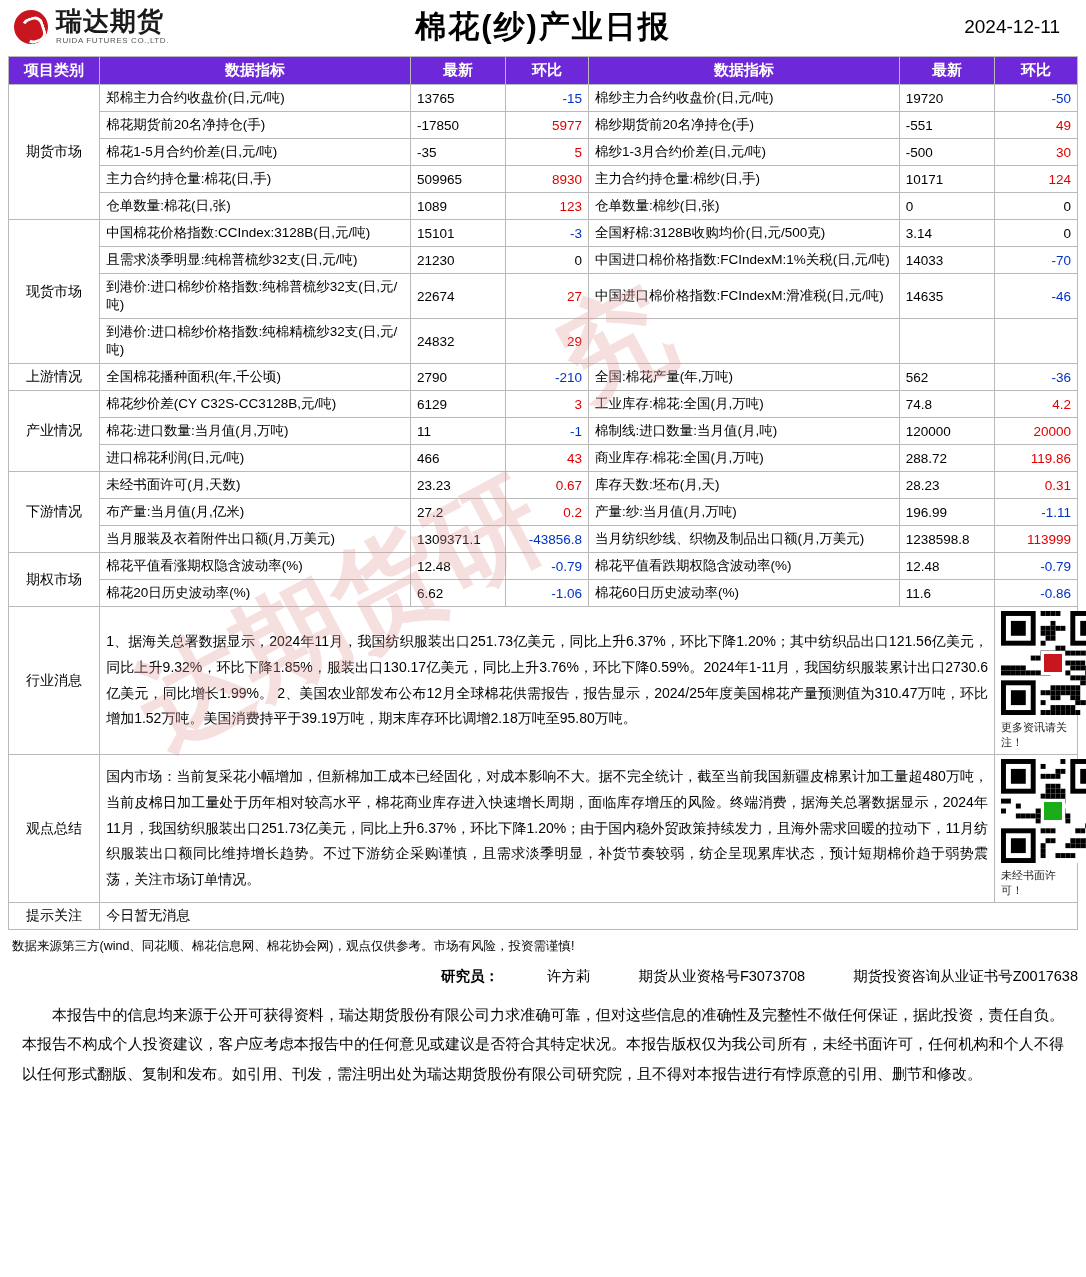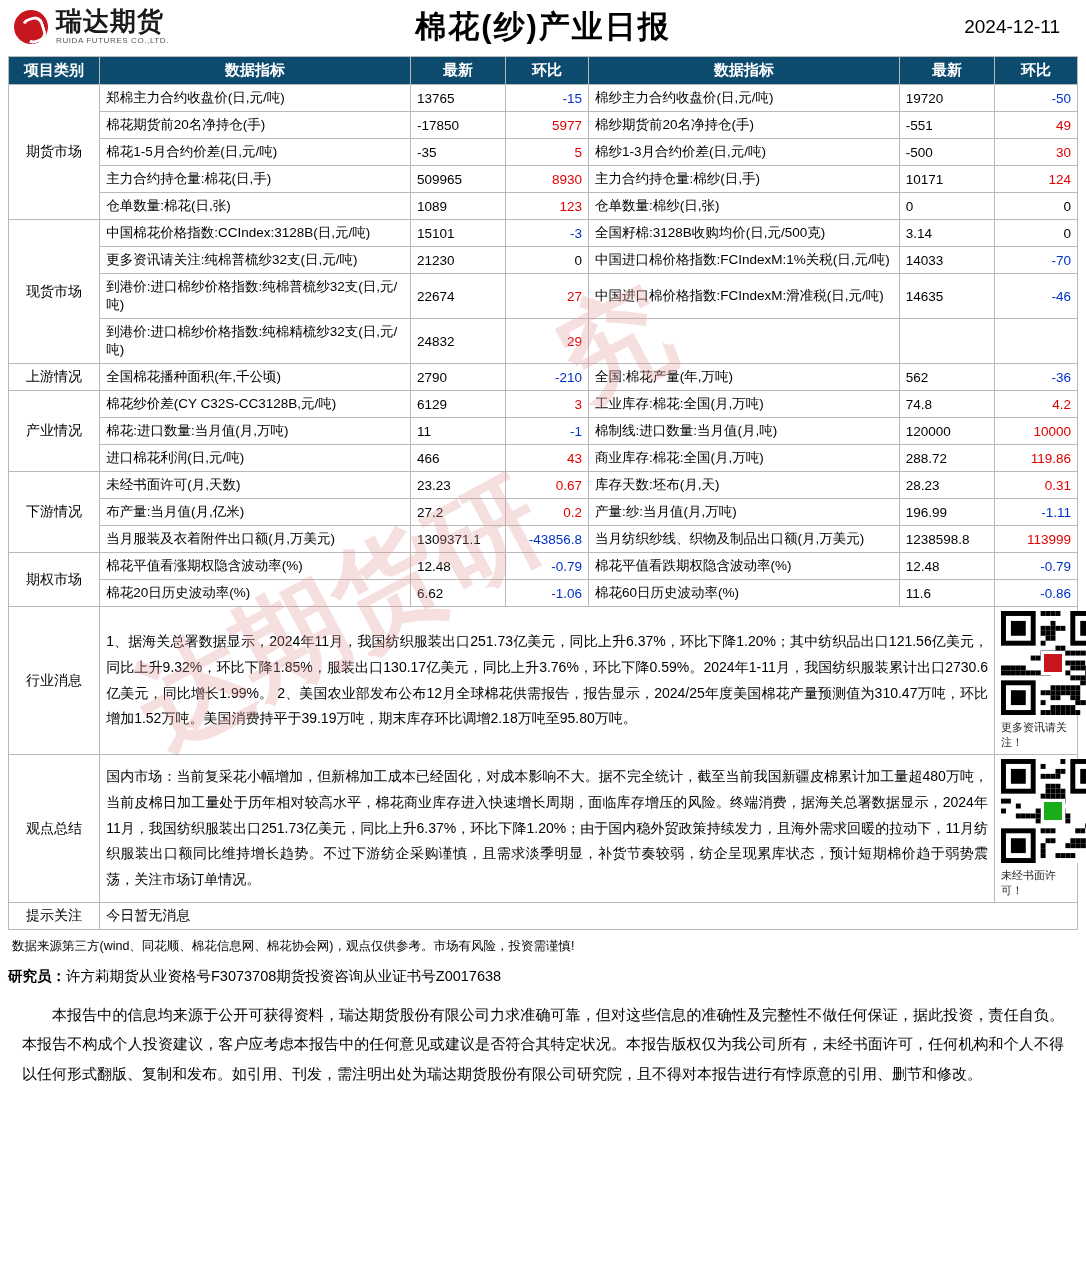--- a/index.html
+++ b/index.html
@@ -45,21 +45,21 @@
   table.main {
     width: 1070px; border-collapse: collapse; table-layout: fixed;
     font-size: 13.5px;
   }
   table.main th, table.main td {
     border: 1px solid #b9b9b9;
     padding: 4px 6px;
     vertical-align: middle;
   }
   thead th {
-    background: #0c4a6e; color: #fff; font-weight: bold;
+    background: #6d28d9; color: #fff; font-weight: bold;
     text-align: center; font-size: 15px; padding: 6px 4px;
     border-color: #1f6fc4;
   }
   .cat { text-align: center; font-size: 14px; width: 88px; }
   .ind { text-align: left; }
   .num { width: 92px; }
   .chg { text-align: right; width: 80px; }
   .up { color: #e00000; }
   .down { color: #0030c8; }
   .zero { color: #000; }
@@ -72,21 +72,21 @@
   }
   .qr-cell { width: 160px; text-align: left; vertical-align: middle; padding: 6px; }
   .qr { width: 104px; height: 104px; margin: 0 auto; position: relative; background:#fff; }
   .qr svg { display:block; }
   .qr-cap { font-size: 11px; margin-top: 5px; color: #222; }
 
   .tip-cell { text-align: left; font-size: 14px; padding: 6px 10px; }
 
   .source-note { font-size: 12.5px; padding: 8px 4px 4px 4px; }
   .researcher {
-    display: flex; justify-content: flex-start; align-items: center;
+    display: flex; gap: 48px; justify-content: flex-end; align-items: center;
     font-size: 14.5px; padding: 8px 0 14px 0;
   }
   .researcher .lbl { font-weight: bold; }
 
   .disclaimer-title { font-size: 19px; font-weight: bold; padding: 14px 0 8px 12px; }
   .disclaimer-body {
     font-size: 15px; line-height: 1.95; text-align: justify;
     padding: 0 14px 18px 14px; text-indent: 2em;
   }
 
@@ -191,21 +191,21 @@
         <tr class="sec-top">
           <td class="cat" rowspan="4">现货市场</td>
           <td class="ind">中国棉花价格指数:CCIndex:3128B(日,元/吨)</td>
           <td class="num">15101</td>
           <td class="chg down">-3</td>
           <td class="ind">全国籽棉:3128B收购均价(日,元/500克)</td>
           <td class="num">3.14</td>
           <td class="chg zero">0</td>
         </tr>
         <tr>
-          <td class="ind">更多资讯请关注:纯棉普梳纱32支(日,元/吨)</td>
+          <td class="ind">且需求淡季明显:纯棉普梳纱32支(日,元/吨)</td>
           <td class="num">21230</td>
           <td class="chg zero">0</td>
           <td class="ind">中国进口棉价格指数:FCIndexM:1%关税(日,元/吨)</td>
           <td class="num">14033</td>
           <td class="chg down">-70</td>
         </tr>
         <tr>
           <td class="ind">到港价:进口棉纱价格指数:纯棉普梳纱32支(日,元/吨)</td>
           <td class="num">22674</td>
           <td class="chg up">27</td>
@@ -238,21 +238,21 @@
           <td class="ind">工业库存:棉花:全国(月,万吨)</td>
           <td class="num">74.8</td>
           <td class="chg up">4.2</td>
         </tr>
         <tr>
           <td class="ind">棉花:进口数量:当月值(月,万吨)</td>
           <td class="num">11</td>
           <td class="chg down">-1</td>
           <td class="ind">棉制线:进口数量:当月值(月,吨)</td>
           <td class="num">120000</td>
-          <td class="chg up">10000</td>
+          <td class="chg up">20000</td>
         </tr>
         <tr>
           <td class="ind">进口棉花利润(日,元/吨)</td>
           <td class="num">466</td>
           <td class="chg up">43</td>
           <td class="ind">商业库存:棉花:全国(月,万吨)</td>
           <td class="num">288.72</td>
           <td class="chg up">119.86</td>
         </tr>
         <tr class="sec-top">

